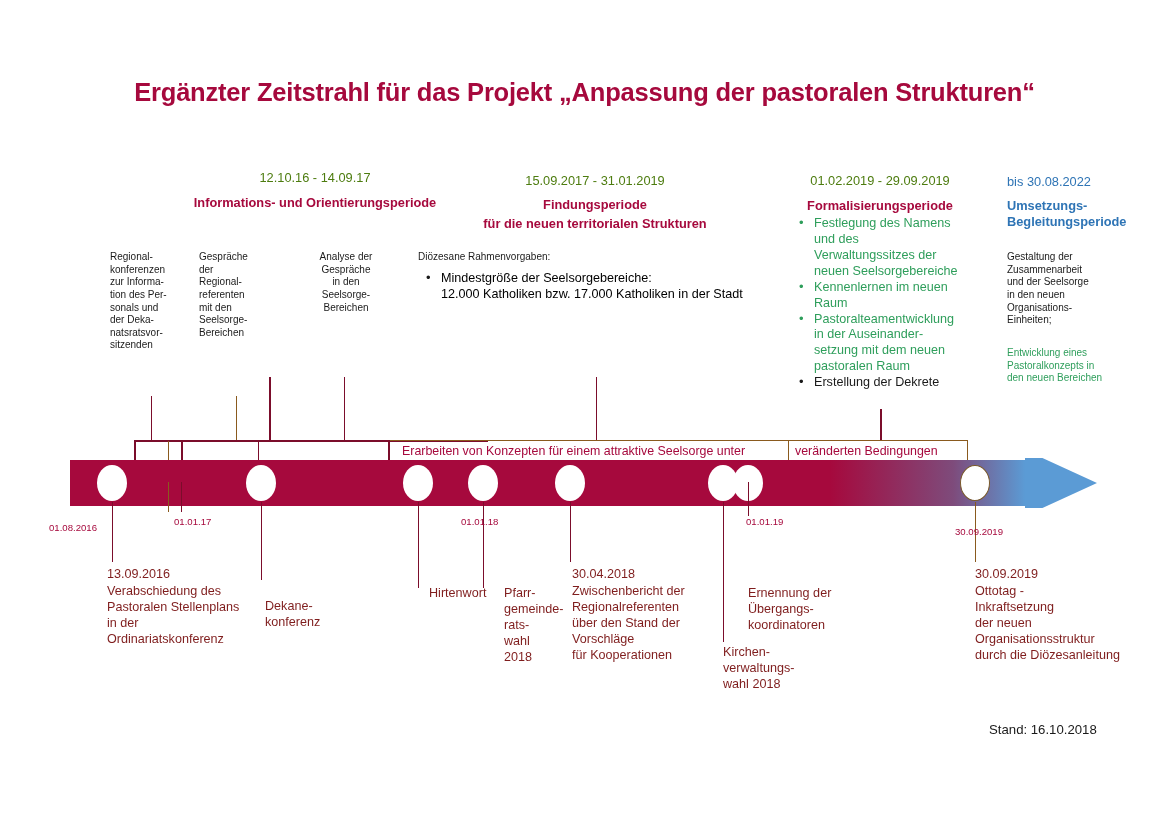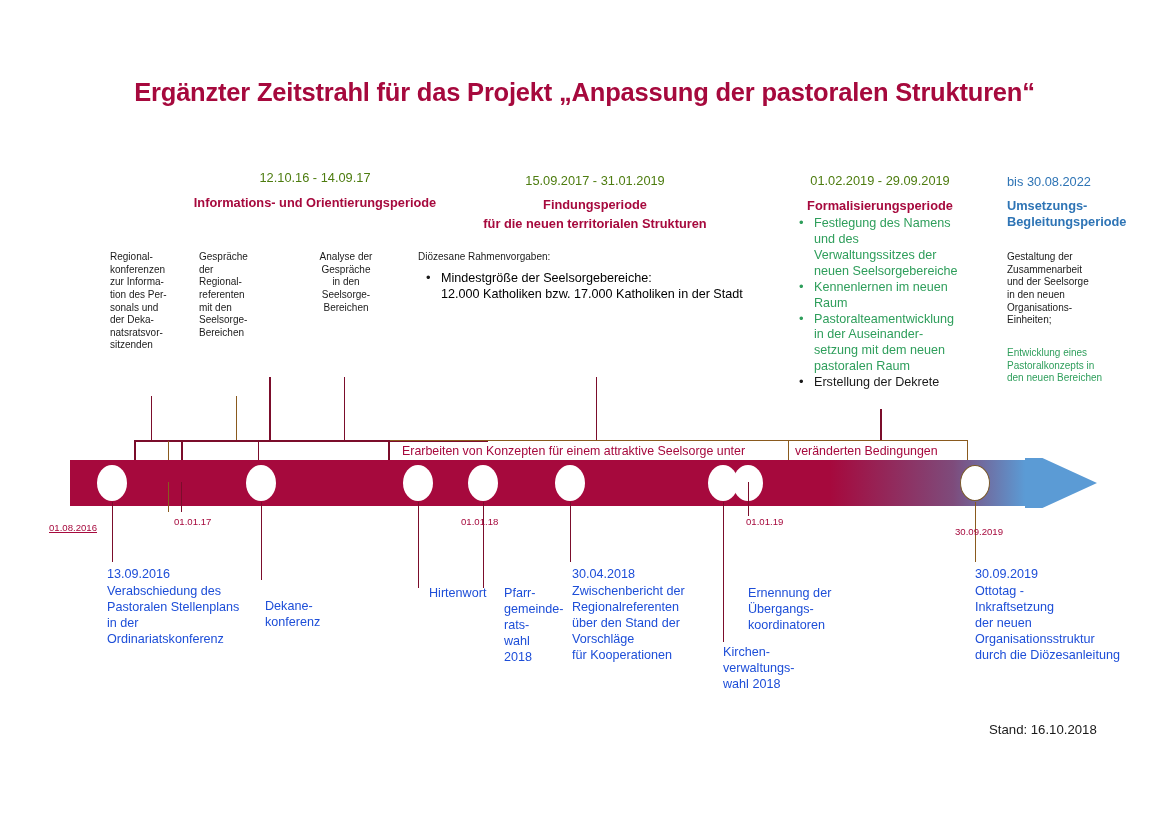--- a/index.html
+++ b/index.html
@@ -107,21 +107,21 @@
   .date-chip {
     font-size: 9.6px;
     color: #A6093D;
     white-space: nowrap;
   }
 
   
   .btm {
     font-size: 12.6px;
     line-height: 1.265;
-    color: #1d4ed8;
+    color: #7f1d1d;
   }
 
   #footer-stand {
     font-size: 13.2px;
     color: #1a1a1a;
     left: 989px; top: 722px;
     white-space: nowrap;
   }
 </style>
 </head>
@@ -243,21 +243,21 @@
   <div class="abs vline brown" style="left:168px; top:482px; height:30px;"></div>
   <div class="abs vline" style="left:181px; top:482px; height:30px;"></div>
   <div class="abs vline" style="left:261px; top:502px; height:78px;"></div>
   <div class="abs vline" style="left:418px; top:502px; height:86px;"></div>
   <div class="abs vline" style="left:483px; top:502px; height:86px;"></div>
   <div class="abs vline" style="left:570px; top:502px; height:60px;"></div>
   <div class="abs vline" style="left:723px; top:502px; height:140px;"></div>
   <div class="abs vline" style="left:748px; top:482px; height:34px;"></div>
   <div class="abs vline brown" style="left:975px; top:502px; height:60px;"></div>
 
-  <div class="abs date-chip" style="left:49px;  top:522px;text-decoration:underline;">01.08.2016</div>
+  <div class="abs date-chip" style="left:49px;  top:522px;">01.08.2016</div>
   <div class="abs date-chip" style="left:174px; top:516px;">01.01.17</div>
   <div class="abs date-chip" style="left:461px; top:516px;">01.01.18</div>
   <div class="abs date-chip" style="left:746px; top:516px;">01.01.19</div>
   <div class="abs date-chip" style="left:955px; top:526px;">30.09.2019</div>
 
   <div class="abs btm" style="left:107px; top:567px;">13.09.2016</div>
   <div class="abs btm" style="left:107px; top:584px; width:180px; white-space:pre-line;">Verabschiedung des
 Pastoralen Stellenplans
 in der
 Ordinariatskonferenz</div>

